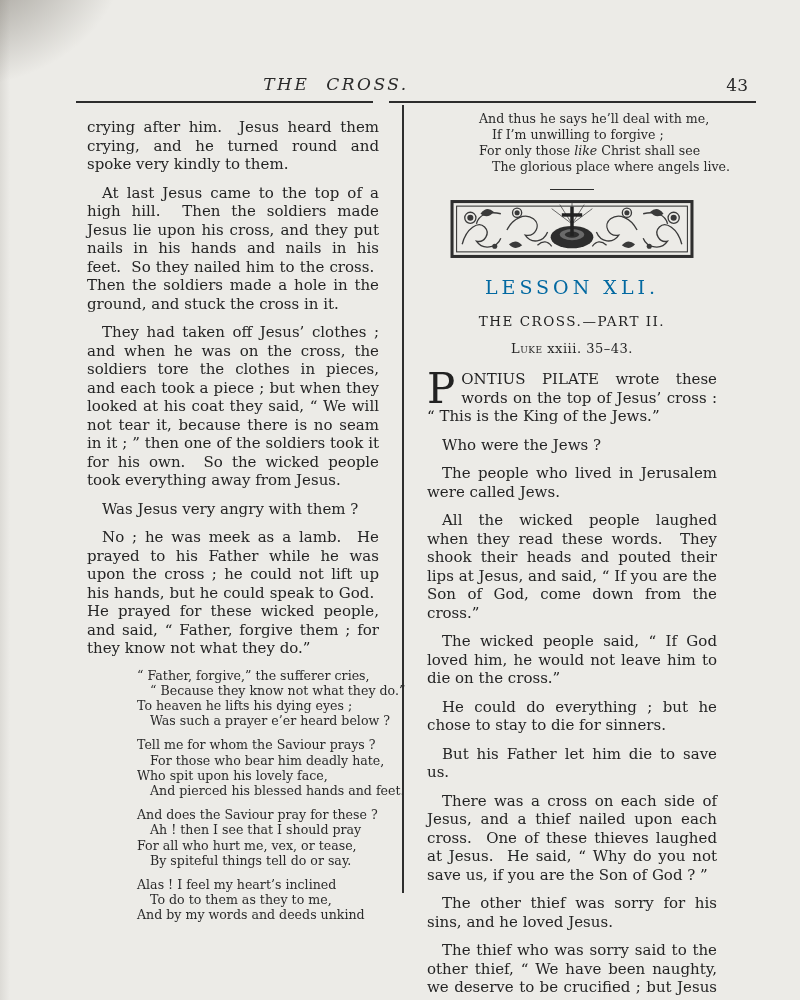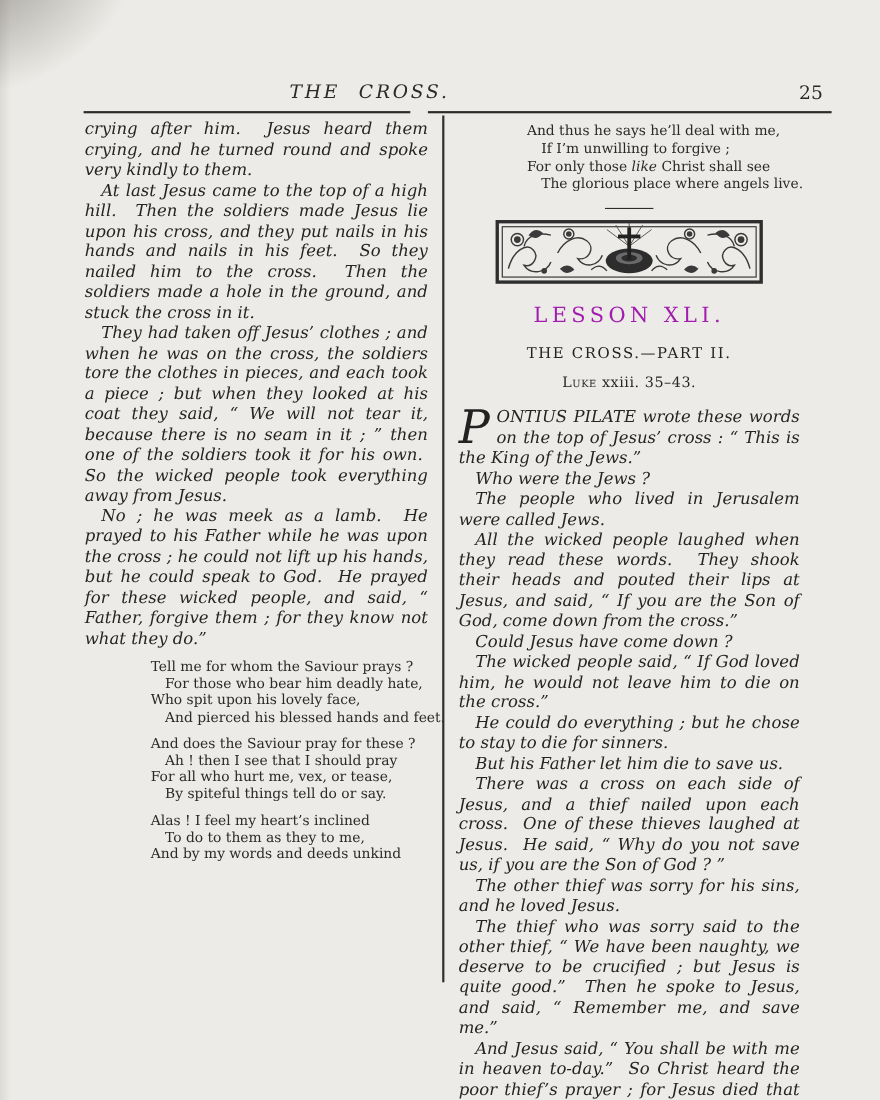--- a/index.html
+++ b/index.html
@@ -28,61 +28,68 @@
   .head-rule{position:absolute;top:101px;height:2px;background:#2c2c2c;}
   .head-rule.seg-left{left:76px;width:297px;}
   .head-rule.seg-right{left:389px;width:367px;}
   .col-divider{
     position:absolute;top:105px;left:402px;width:1.5px;height:788px;background:#2e2e2e;
   }
   .col{position:absolute;top:108px;}
   .col-left{left:77px;width:312px;}
   .col-right{left:417px;width:310px;}
   p.para{
-    margin:0;text-align:justify;text-indent:15px;
-    font-size:15px;line-height:18.5px;color:#242424;font-style:italic;
+    margin:10px;text-align:justify;text-indent:15px;
+    font-size:15px;line-height:18.5px;color:#242424;
   }
   p.para.noindent{text-indent:0;}
   .hymn{margin:9px 0 0 60px;font-size:12.6px;line-height:15.2px;color:#2a2a2a;}
   .stanza{margin-bottom:9px;}
   .pl{white-space:nowrap;}
   .pl.ind{padding-left:13px;}
   .opening-poem{margin:3px 16px 0 62px;font-size:12.6px;line-height:16px;color:#2a2a2a;}
   .sep-rule{width:44px;border:none;border-top:1.5px solid #2c2c2c;margin:14px auto 9px auto;}
   .ornament{display:block;margin:2px auto 0 auto;}
   .orn-stroke{stroke:#3a3a3a;fill:none;stroke-width:1.3;}
   .orn-fill{fill:#3a3a3a;stroke:none;}
-  .lesson-title{text-align:center;font-size:19px;letter-spacing:4px;margin-top:17px;color:#a21caf;}
+  .lesson-title{text-align:center;font-size:19px;letter-spacing:4px;margin-top:17px;color:#0369a1;}
   .lesson-subtitle{text-align:center;font-size:13.5px;font-weight:400;letter-spacing:1.5px;margin-top:15px;color:#222;}
   .scripture{text-align:center;font-size:13px;margin-top:12px;letter-spacing:0.5px;}
   .sc{font-variant:small-caps;}
   .right-body{margin-top:14px;}
   .dropcap{
     float:left;font-size:42px;line-height:33px;padding:2px 6px 0 0;color:#222;
   }
   em{font-style:italic;}
 </style>
 </head>
 <body>
 
 <div class="corner-shadow"></div>
 
 <div class="running-head">THE CROSS.</div>
-<div class="page-number">25</div>
+<div class="page-number">43</div>
 <div class="head-rule seg-left"></div>
 <div class="head-rule seg-right"></div>
 <div class="col-divider"></div>
 
 <div class="col col-left">
   <p class="para noindent">crying after him.&nbsp; Jesus heard them crying, and he turned round and spoke very kindly to them.</p>
   <p class="para">At last Jesus came to the top of a high hill.&nbsp; Then the soldiers made Jesus lie upon his cross, and they put nails in his hands and nails in his feet.&nbsp; So they nailed him to the cross.&nbsp; Then the soldiers made a hole in the ground, and stuck the cross in it.</p>
   <p class="para">They had taken off Jesus’ clothes ; and when he was on the cross, the soldiers tore the clothes in pieces, and each took a piece ; but when they looked at his coat they said, “ We will not tear it, because there is no seam in it ; ” then one of the soldiers took it for his own.&nbsp; So the wicked people took everything away from Jesus.</p>
+  <p class="para">Was Jesus very angry with them&nbsp;?</p>
   <p class="para">No ; he was meek as a lamb.&nbsp; He prayed to his Father while he was upon the cross ; he could not lift up his hands, but he could speak to God.&nbsp; He prayed for these wicked people, and said, “ Father, forgive them ; for they know not what they do.”</p>
 
   <div class="hymn">
+    <div class="stanza">
+      <div class="pl">“ Father, forgive,” the sufferer cries,</div>
+      <div class="pl ind">“ Because they know not what they do.”</div>
+      <div class="pl">To heaven he lifts his dying eyes ;</div>
+      <div class="pl ind">Was such a prayer e’er heard below&nbsp;?</div>
+    </div>
     <div class="stanza">
       <div class="pl">Tell me for whom the Saviour prays&nbsp;?</div>
       <div class="pl ind">For those who bear him deadly hate,</div>
       <div class="pl">Who spit upon his lovely face,</div>
       <div class="pl ind">And pierced his blessed hands and feet.</div>
     </div>
     <div class="stanza">
       <div class="pl">And does the Saviour pray for these&nbsp;?</div>
       <div class="pl ind">Ah&nbsp;! then I see that I should pray</div>
       <div class="pl">For all who hurt me, vex, or tease,</div>
@@ -144,21 +151,20 @@
   <div class="scripture">
     <span class="sc">Luke</span>
     <span>xxiii. 35–43.</span>
   </div>
 
   <div class="right-body">
     <p class="para noindent"><span class="dropcap">P</span><span>ONTIUS PILATE wrote these words on the top of Jesus’ cross : “ This is the King of the Jews.”</span></p>
     <p class="para">Who were the Jews&nbsp;?</p>
     <p class="para">The people who lived in Jerusalem were called Jews.</p>
     <p class="para">All the wicked people laughed when they read these words.&nbsp; They shook their heads and pouted their lips at Jesus, and said, “ If you are the Son of God, come down from the cross.”</p>
-    <p class="para">Could Jesus have come down&nbsp;?</p>
     <p class="para">The wicked people said, “ If God loved him, he would not leave him to die on the cross.”</p>
     <p class="para">He could do everything ; but he chose to stay to die for sinners.</p>
     <p class="para">But his Father let him die to save us.</p>
     <p class="para">There was a cross on each side of Jesus, and a thief nailed upon each cross.&nbsp; One of these thieves laughed at Jesus.&nbsp; He said, “ Why do you not save us, if you are the Son of God&nbsp;? ”</p>
     <p class="para">The other thief was sorry for his sins, and he loved Jesus.</p>
     <p class="para">The thief who was sorry said to the other thief, “ We have been naughty, we deserve to be crucified ; but Jesus is quite good.”&nbsp; Then he spoke to Jesus, and said, “ Remember me, and save me.”</p>
     <p class="para">And Jesus said, “ You shall be with me in heaven to-day.”&nbsp; So Christ heard the poor thief’s prayer ; for Jesus died that he might save all who believed that he was the Son of God.</p>
 
   </div>
 </div>

